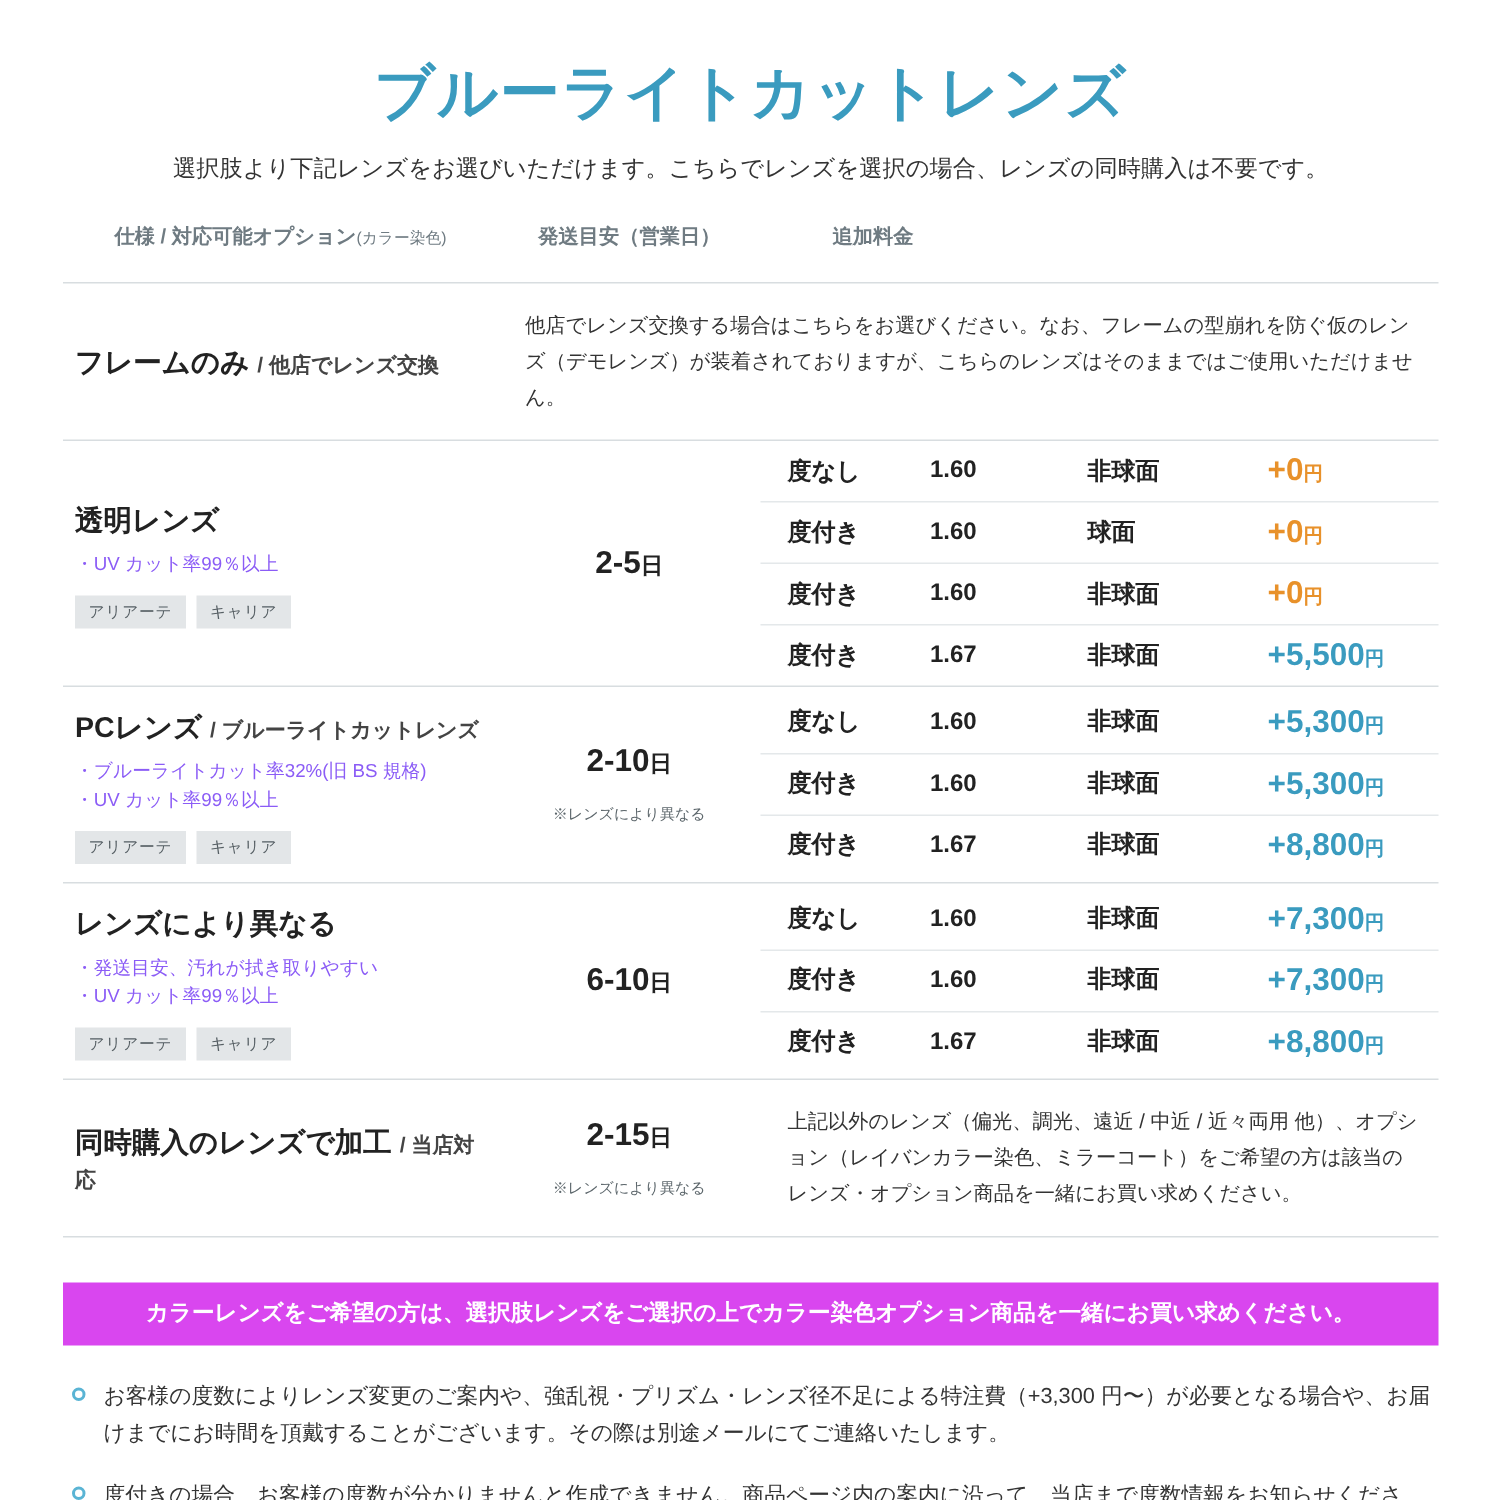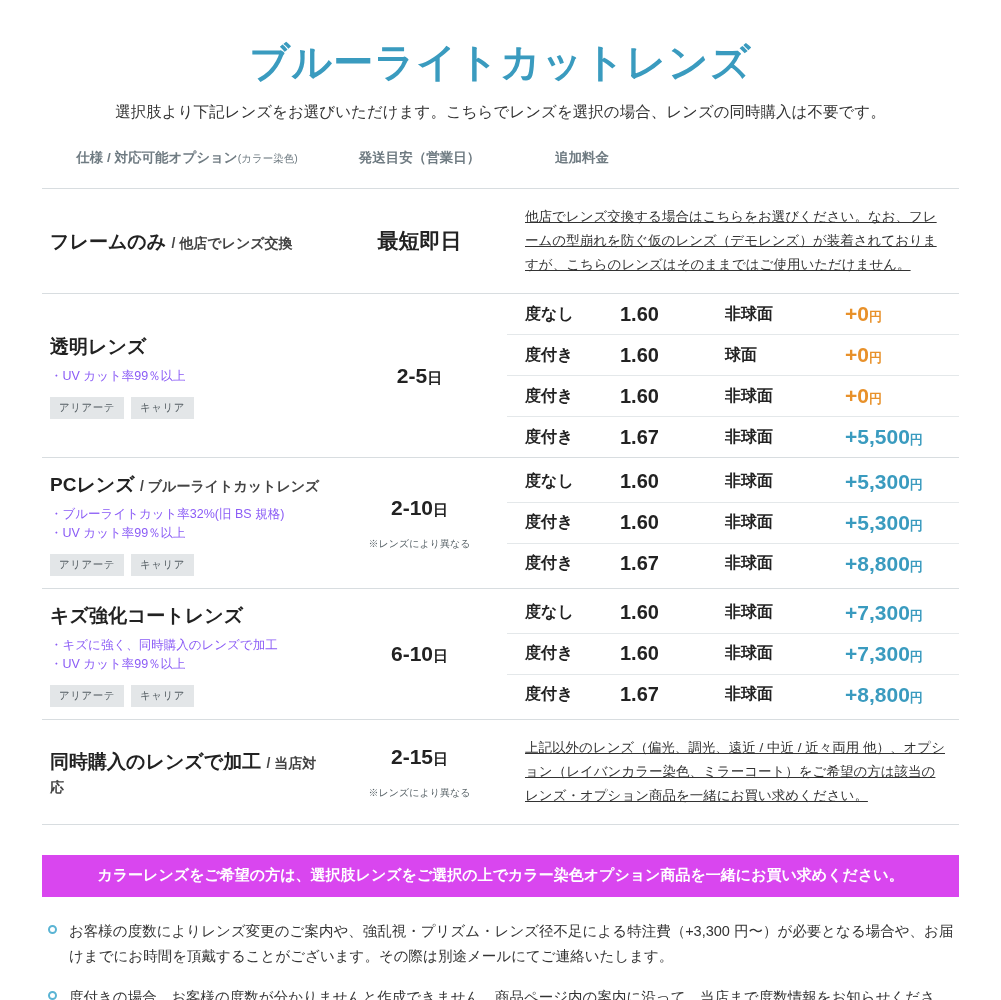--- a/index.html
+++ b/index.html
@@ -142,21 +142,21 @@
   }
   .lens-row:last-child { border-bottom: none; }
   .lens-row .deg {
     width: 95px;
     font-size: 16px;
     font-weight: bold;
     color: #222;
   }
   .lens-row .idx {
     width: 105px;
-    font-size: 20px;
+    font-size: 16px;
     font-weight: bold;
     color: #222;
     text-align: left;
   }
   .lens-row .design {
     width: 120px;
     font-size: 16px;
     font-weight: bold;
     color: #222;
   }
@@ -171,21 +171,20 @@
     font-weight: bold;
   }
   .price.free { color: #e8912a; }
   .price.paid { color: #3a9bbf; }
 
   .desc-text {
     font-size: 13.5px;
     line-height: 1.78;
     color: #333;
     padding: 16px 14px 16px 18px;
-    text-decoration: underline;
   }
 
   
   .banner {
     margin-top: 30px;
     background: #d946ef;
     color: #ffffff;
     font-size: 15px;
     font-weight: bold;
     text-align: center;
@@ -229,23 +228,20 @@
     </div>
     <div class="c2">発送目安（営業日）</div>
     <div class="c4">追加料金</div>
   </div>
 
   <div id="rows-container">
       <div class="row">
         <div class="col-spec">
           <div class="spec-title">フレームのみ <span class="sub">/ 他店でレンズ交換</span></div>
         </div>
-        <div class="col-ship">
-          <div class="ship-main">最短即日</div>
-        </div>
         <div class="col-lens">
           <div class="desc-text">他店でレンズ交換する場合はこちらをお選びください。なお、フレームの型崩れを防ぐ仮のレンズ（デモレンズ）が装着されておりますが、こちらのレンズはそのままではご使用いただけません。</div>
         </div>
       </div>
       <div class="row">
         <div class="col-spec">
           <div class="spec-title">透明レンズ</div>
           <div class="spec-note" style="white-space: pre-line;">・UV カット率99％以上</div>
           <div class="tags">
             <span class="tag">アリアーテ</span>
@@ -312,22 +308,22 @@
           <div class="lens-row">
             <div class="deg">度付き</div>
             <div class="idx">1.67</div>
             <div class="design">非球面</div>
             <div class="price paid">+8,800<span class="yen">円</span></div>
           </div>
         </div>
       </div>
       <div class="row">
         <div class="col-spec">
-          <div class="spec-title">キズ強化コートレンズ</div>
-          <div class="spec-note" style="white-space: pre-line;">・キズに強く、同時購入のレンズで加工
+          <div class="spec-title">レンズにより異なる</div>
+          <div class="spec-note" style="white-space: pre-line;">・発送目安、汚れが拭き取りやすい
 ・UV カット率99％以上</div>
           <div class="tags">
             <span class="tag">アリアーテ</span>
             <span class="tag">キャリア</span>
           </div>
         </div>
         <div class="col-ship">
           <div class="ship-main">6-10<span class="unit">日</span></div>
         </div>
         <div class="col-lens">

